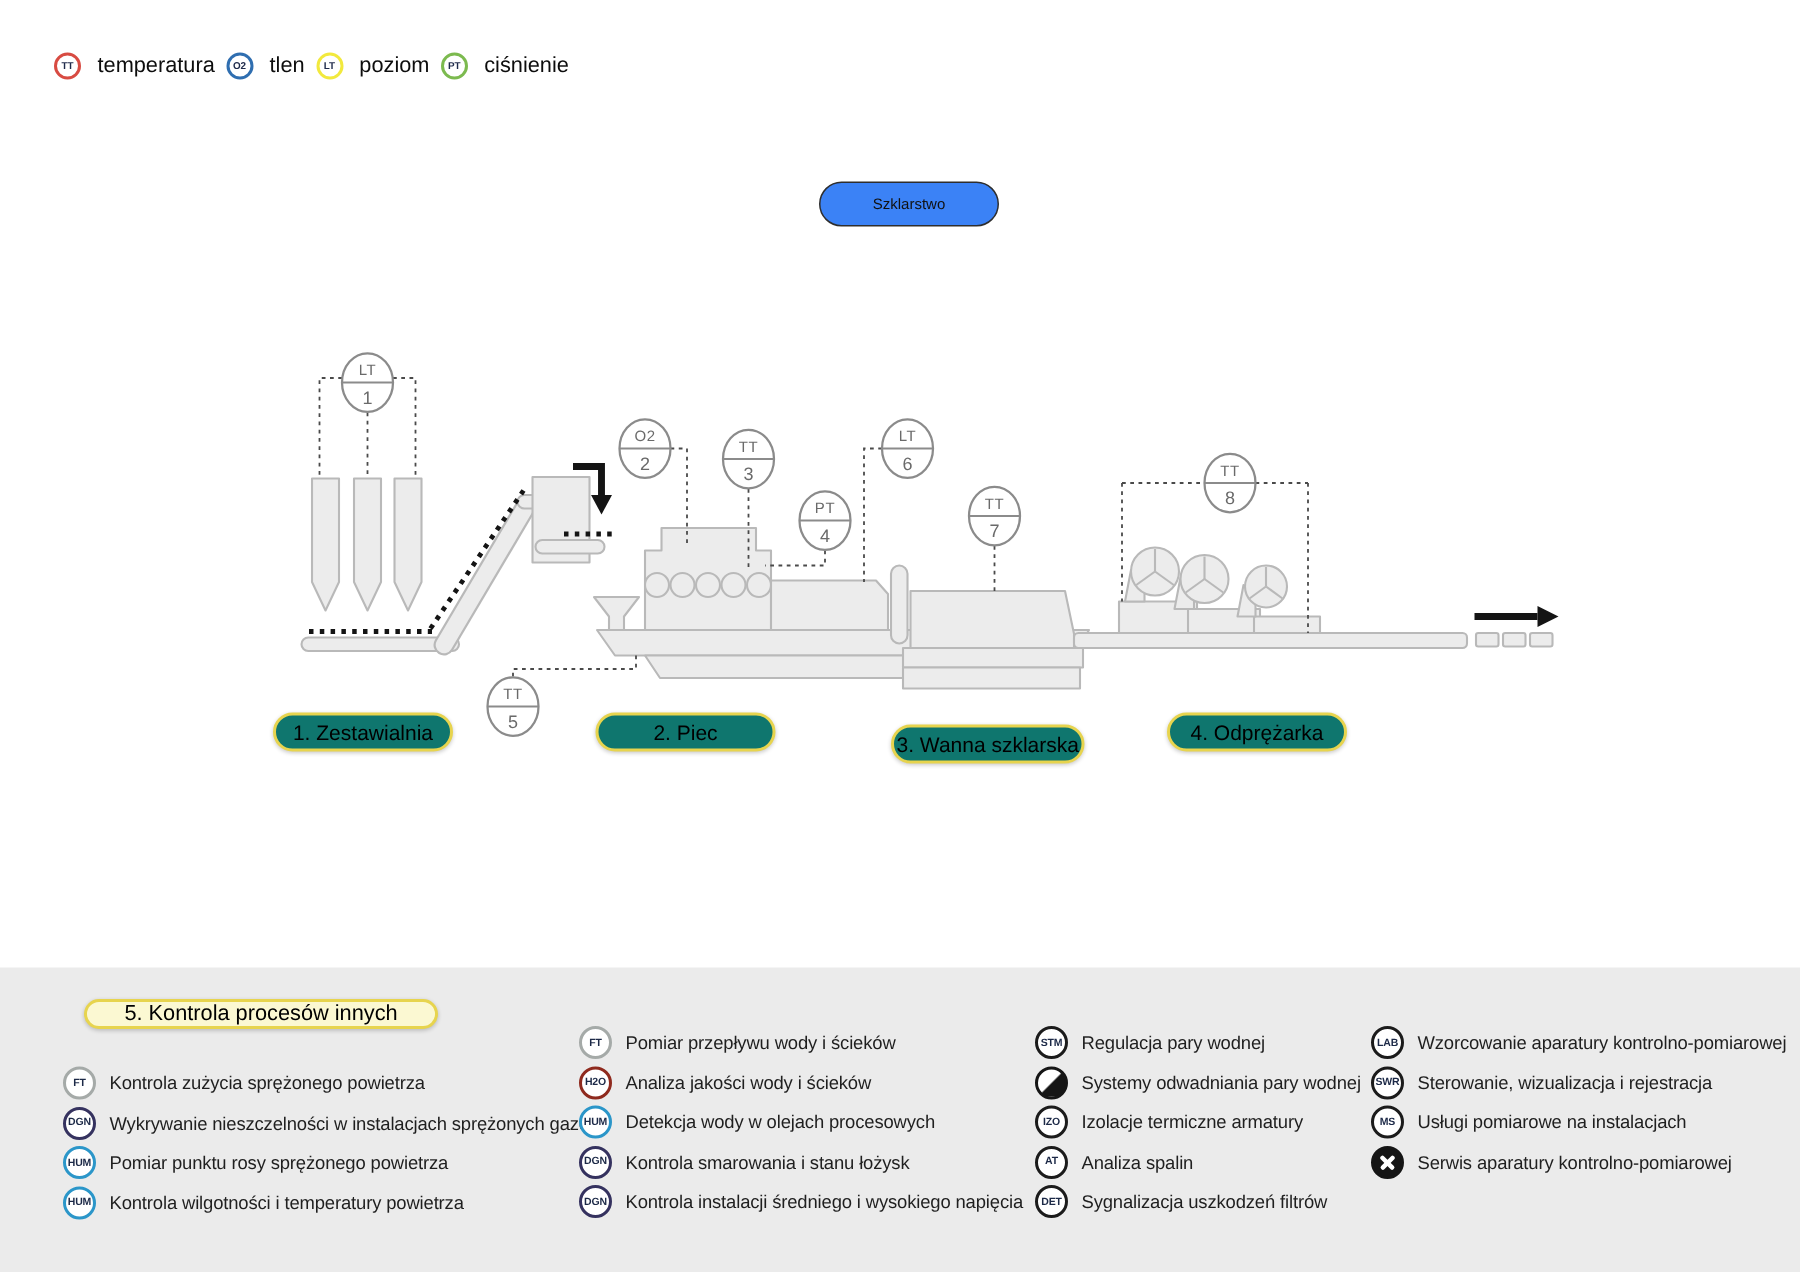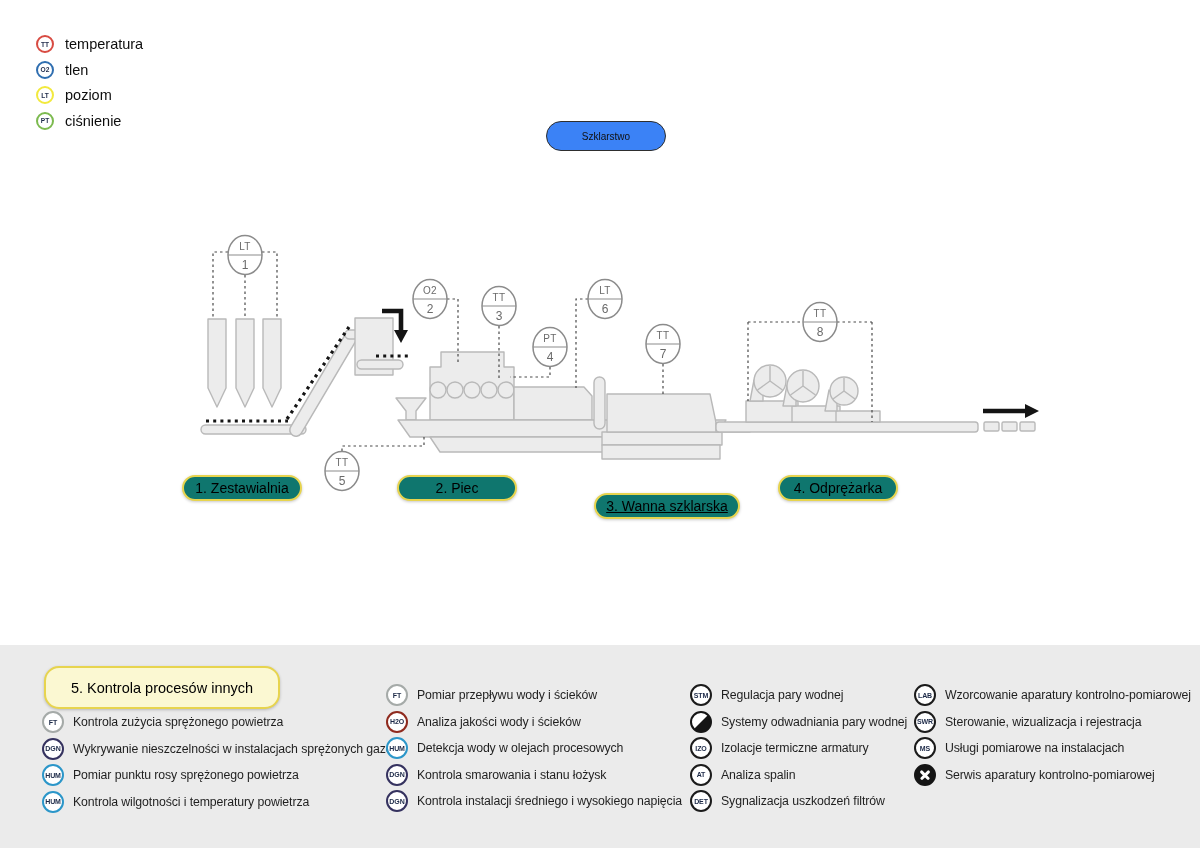--- a/index.html
+++ b/index.html
@@ -1,21 +1,21 @@
 <!DOCTYPE html>
 <html><head>
 <meta charset="utf-8">
 <style>
   html,body{margin:0;padding:0;}
   body{
     width:1200px;height:848px;position:relative;background:#ffffff;
     font-family:"Liberation Sans",sans-serif;overflow:hidden;
   }
   
-  .legend{position:absolute;left:36px;top:35px;display:flex;flex-direction:column;gap:7.5px;}
+  .legend{position:absolute;left:36px;top:35px;display:flex;flex-direction:row;gap:7.5px;}
   .legend-row{display:flex;align-items:center;height:18px;}
   .lbadge{width:18px;height:18px;border-radius:50%;border:2.2px solid #999;background:#fff;
     display:flex;align-items:center;justify-content:center;font-size:6.6px;font-weight:bold;
     color:#1e2a4a;box-sizing:border-box;flex-shrink:0;}
   .legend-label{margin-left:11px;font-size:14.5px;color:#0d0d0d;}
   
   .title-pill{position:absolute;left:546px;top:121px;width:120px;height:30px;border:1.6px solid #2e2e2e;
     border-radius:16px;background:#3b82f6;display:flex;align-items:center;justify-content:center;
     font-size:10px;color:#111;box-sizing:border-box;}
   
@@ -29,21 +29,21 @@
   .bubble line{stroke:#8b8b8b;stroke-width:1.2;}
   .bubble text{text-anchor:middle;fill:#6a6a6a;font-family:"Liberation Sans",sans-serif;}
   .bubble .tag{font-size:10px;letter-spacing:.4px;}
   .bubble .num{font-size:12px;}
   
   .stage-pill{position:absolute;height:26px;border:2px solid #e7d44e;border-radius:14px;background:#0f766e;
     box-shadow:0 1px 3px rgba(0,0,0,.22);display:flex;align-items:center;justify-content:center;
     font-size:14px;color:#000;box-sizing:border-box;}
   
   .bottom-band{position:absolute;left:0;top:645px;width:1200px;height:203px;background:#ebebeb;}
-  .header-pill{position:absolute;left:44px;top:21px;width:236px;height:43px;border:2px solid #e7d44e;
+  .header-pill{position:absolute;left:56px;top:21px;width:236px;height:20px;border:2px solid #e7d44e;
     border-radius:15px;background:#fbf8d2;box-shadow:0 1px 3px rgba(0,0,0,.22);
     display:flex;align-items:center;justify-content:center;font-size:14.5px;color:#000;box-sizing:border-box;}
   .svc-col{position:absolute;display:flex;flex-direction:column;gap:4.5px;}
   .svc-row{display:flex;align-items:center;height:22px;}
   .badge{width:22px;height:22px;border-radius:50%;border:2px solid #1b1b1b;background:#fff;
     display:flex;align-items:center;justify-content:center;font-size:7px;font-weight:bold;
     letter-spacing:-.1px;color:#1c2947;box-sizing:border-box;flex-shrink:0;position:relative;}
   .badge.trap{background:linear-gradient(135deg,#ffffff 48%,#151515 52%);border-color:#151515;}
   .badge.tools{background:#151515;border-color:#151515;}
   .badge.tools::before,.badge.tools::after{content:"";position:absolute;left:50%;top:50%;
@@ -236,21 +236,21 @@
     <polygon fill="#141414" points="394,330 408,330 401,343"></polygon>
   </g>
   <g>
     <line class="flow" x1="983" y1="411" x2="1025" y2="411"></line>
     <polygon fill="#141414" points="1025,404 1025,418 1039,411"></polygon>
   </g>
 </svg>
 
 <div class="stage-pill" style="left:182px;top:475px;width:120px;">1. Zestawialnia</div>
 <div class="stage-pill" style="left:397px;top:475px;width:120px;">2. Piec</div>
-<div class="stage-pill" style="left:594px;top:493px;width:146px;text-decoration:underline;">3. Wanna szklarska</div>
+<div class="stage-pill" style="left:594px;top:483px;width:129px;">3. Wanna szklarska</div>
 <div class="stage-pill" style="left:778px;top:475px;width:120px;">4. Odprężarka</div>
 
 <div class="bottom-band">
   <div class="header-pill">5. Kontrola procesów innych</div>
   <div class="svc-col" style="left:42px;top:66px;">
   <div class="svc-row">
     <span class="badge" style="border-color: rgb(165, 170, 168);">
       <span>FT</span>
     </span>
     <span class="svc-label">Kontrola zużycia sprężonego powietrza</span>

